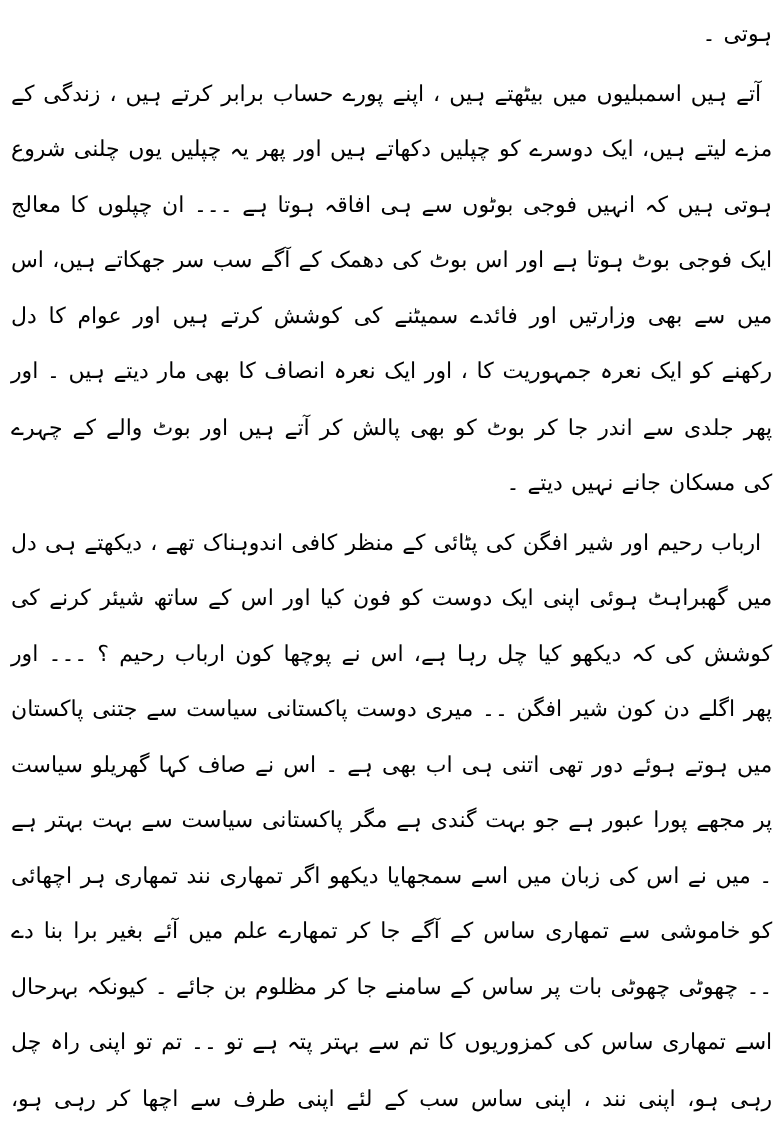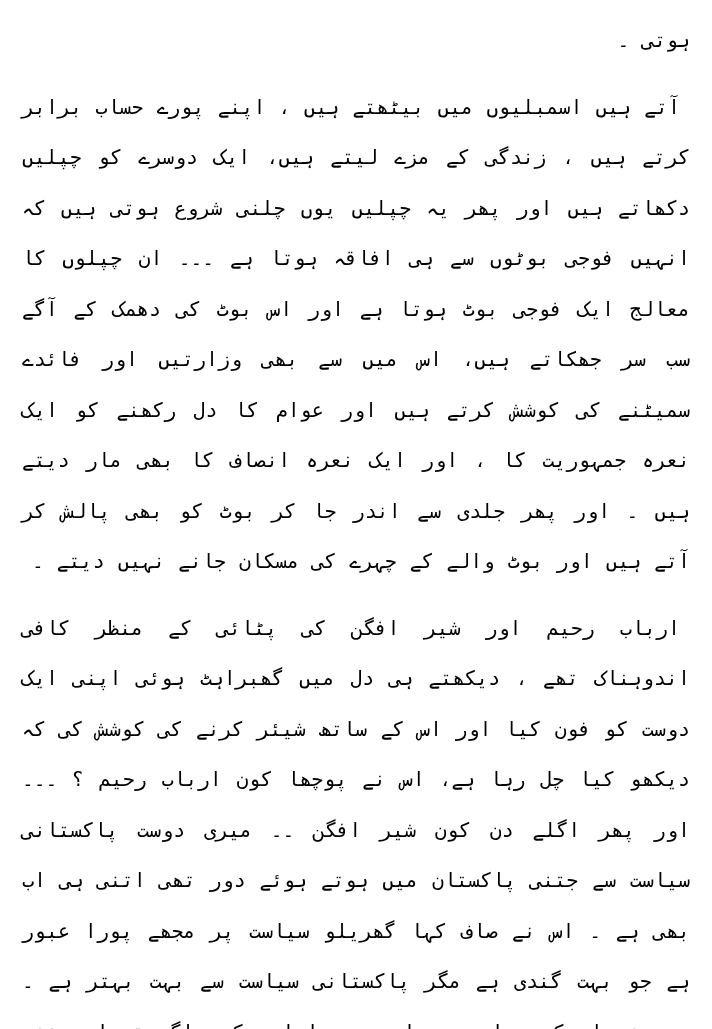--- a/index.html
+++ b/index.html
@@ -17,25 +17,24 @@
       direction: rtl;
       unicode-bidi: embed;
       font-family: "DejaVu Sans", sans-serif;
       font-size: 20px;
       line-height: 50.5px;
       text-align: justify;
       padding: 1px 6px 2px 6px;
       overflow: hidden;
     }
     .para {
-      margin: 16px;
+      margin: 4px;
       padding: 0;
       text-indent: 10px;
       word-spacing: 1px;
-      font-family: Liberation Mono, monospace;
     }
     .para.continuation {
       text-indent: 0;
       text-align: right;
     }
   </style>
 </head>
 <body>
 
 <div class="page">

